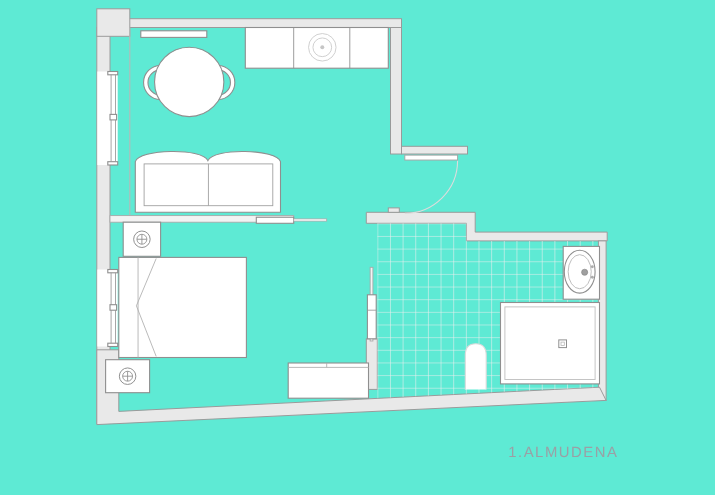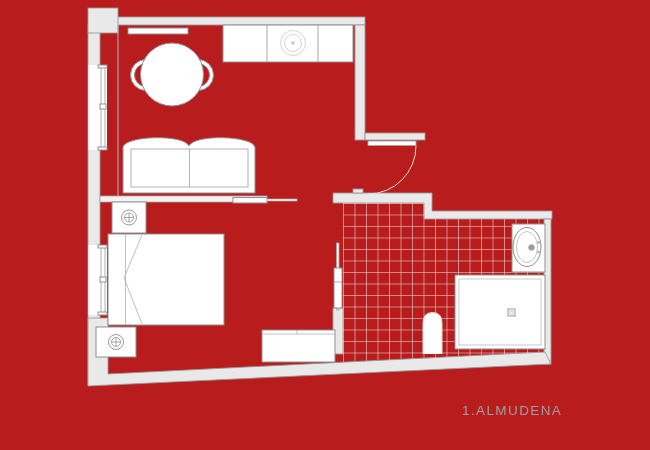--- a/index.html
+++ b/index.html
@@ -4,21 +4,21 @@
 <style>
   html, body {
     margin: 0;
     padding: 0;
     background: #ffffff;
   }
   .stage {
     position: relative;
     width: 650px;
     height: 450px;
-    background: #b91c1c;
+    background: #5eead4;
     overflow: hidden;
     font-family: "Liberation Sans", sans-serif;
   }
   svg { display: block; }
   .wall       { fill: #e9e9e9; stroke: #9a9a9a; stroke-width: 0.9; }
   .wall-thin  { fill: #f3f3f3; stroke: #a8a8a8; stroke-width: 0.8; }
   .furn       { fill: #ffffff; stroke: #8f8f8f; stroke-width: 1; }
   .glaze      { stroke: #9a9a9a; stroke-width: 0.8; }
   .plan-label {
     font-family: "Liberation Sans", sans-serif;

